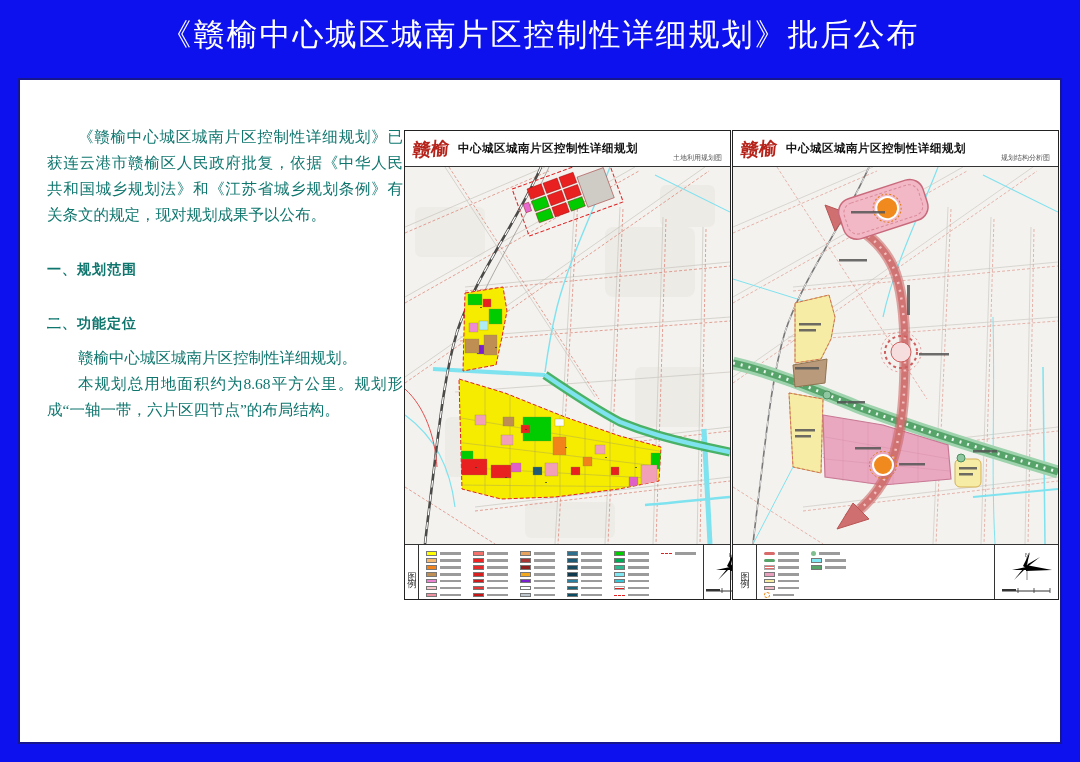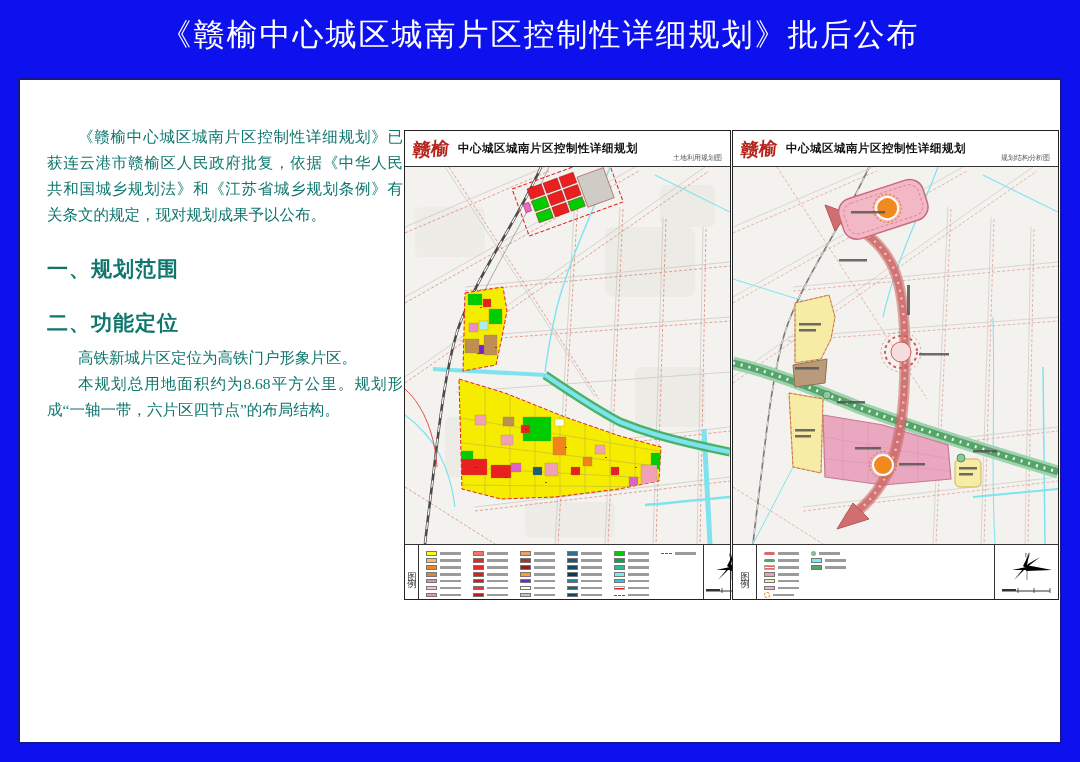--- a/index.html
+++ b/index.html
@@ -6,21 +6,21 @@
   html,body{width:1080px;height:762px}
   body{position:relative;background:#0d11ee;overflow:hidden;font-family:"Liberation Sans",sans-serif}
   .page-title{position:absolute;top:14px;left:0;width:100%;text-align:center;color:#ffffff;
     font-size:31px;font-weight:normal;letter-spacing:2px}
   .panel{position:absolute;left:18px;top:78px;width:1044px;height:666px;background:#ffffff;border:2px solid #16168e}
 
   
   .article{position:absolute;left:27px;top:44px;width:356px;color:#0f766e;
     font-family:"Liberation Serif",serif;font-size:15.5px;line-height:26px;text-align:justify}
   .article p{text-indent:2em}
-  .sec-h{font-family:"Liberation Sans",sans-serif;font-size:21px;font-weight:bold;
+  .sec-h{font-family:"Liberation Sans",sans-serif;font-size:14px;font-weight:bold;
     text-indent:0;margin:28px 0 9px;letter-spacing:1px;text-align:left}
   .sec2-line{padding-left:2em}
   .bold{font-weight:normal}
 
   
   .map{position:absolute;top:50px;width:327px;height:470px;border:1px solid #222;background:#fff}
   .map.m1{left:384px}.map.m2{left:712px}
   .map-header{height:36px;border-bottom:1px solid #333;position:relative;display:flex;align-items:center;padding:0 8px;background:#fff}
   .logo{color:#b5231a;font-weight:bold;font-size:18px;font-family:"Liberation Serif",serif;
     transform:skewX(-8deg) rotate(-3deg);margin-right:9px;line-height:1}
@@ -48,21 +48,21 @@
 <body>
 
 <div class="page-title">《赣榆中心城区城南片区控制性详细规划》批后公布</div>
 
 <div class="panel">
 
   <div class="article">
     <p>《赣榆中心城区城南片区控制性详细规划》已获连云港市赣榆区人民政府批复，依据《中华人民共和国城乡规划法》和《江苏省城乡规划条例》有关条文的规定，现对规划成果予以公布。</p>
     <div class="sec-h">一、规划范围</div>
     <div class="sec-h">二、功能定位</div>
-    <div class="sec2-line">高铁新城片区定位为高铁门户形象片区。</div>
+    <div class="sec2-line">赣榆中心城区城南片区控制性详细规划。</div>
     <p><span>本规划总用地面积约为8.68平方公里。规划形成</span><span class="bold">“一轴一带，六片区四节点”</span><span>的布局结构。</span></p>
   </div>
 
   <div class="map m1">
     <div class="map-header">
       <span class="logo">赣榆</span>
       <span class="map-title">中心城区城南片区控制性详细规划</span>
       <span class="map-subtitle">土地利用规划图</span>
     </div>
     <div class="map-body">

